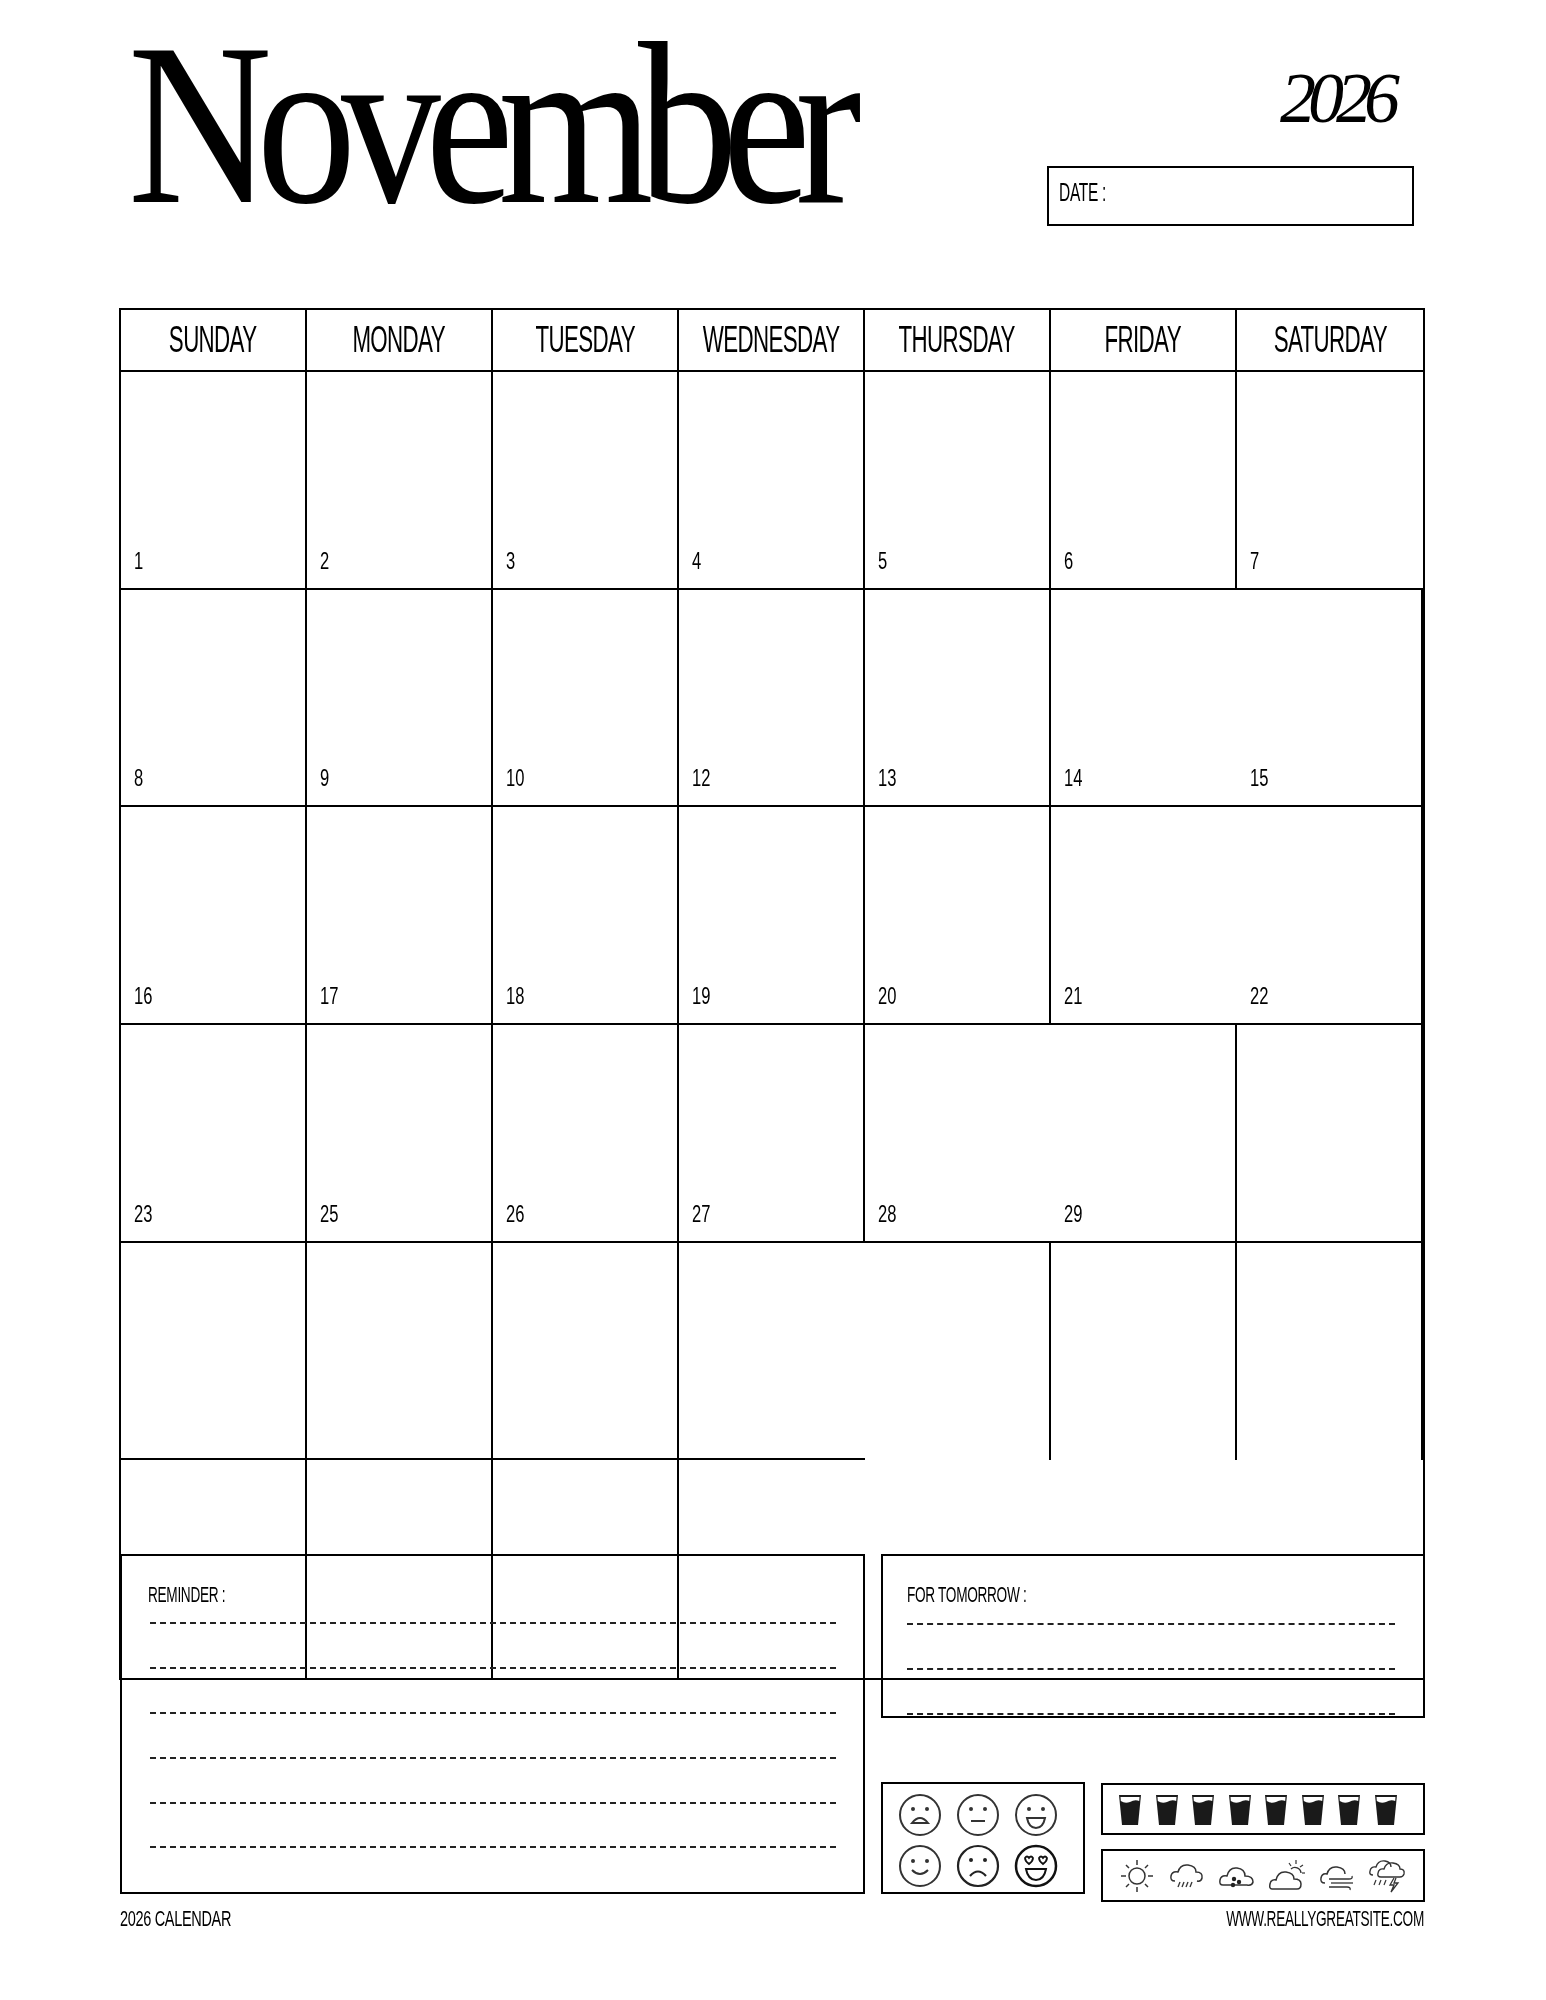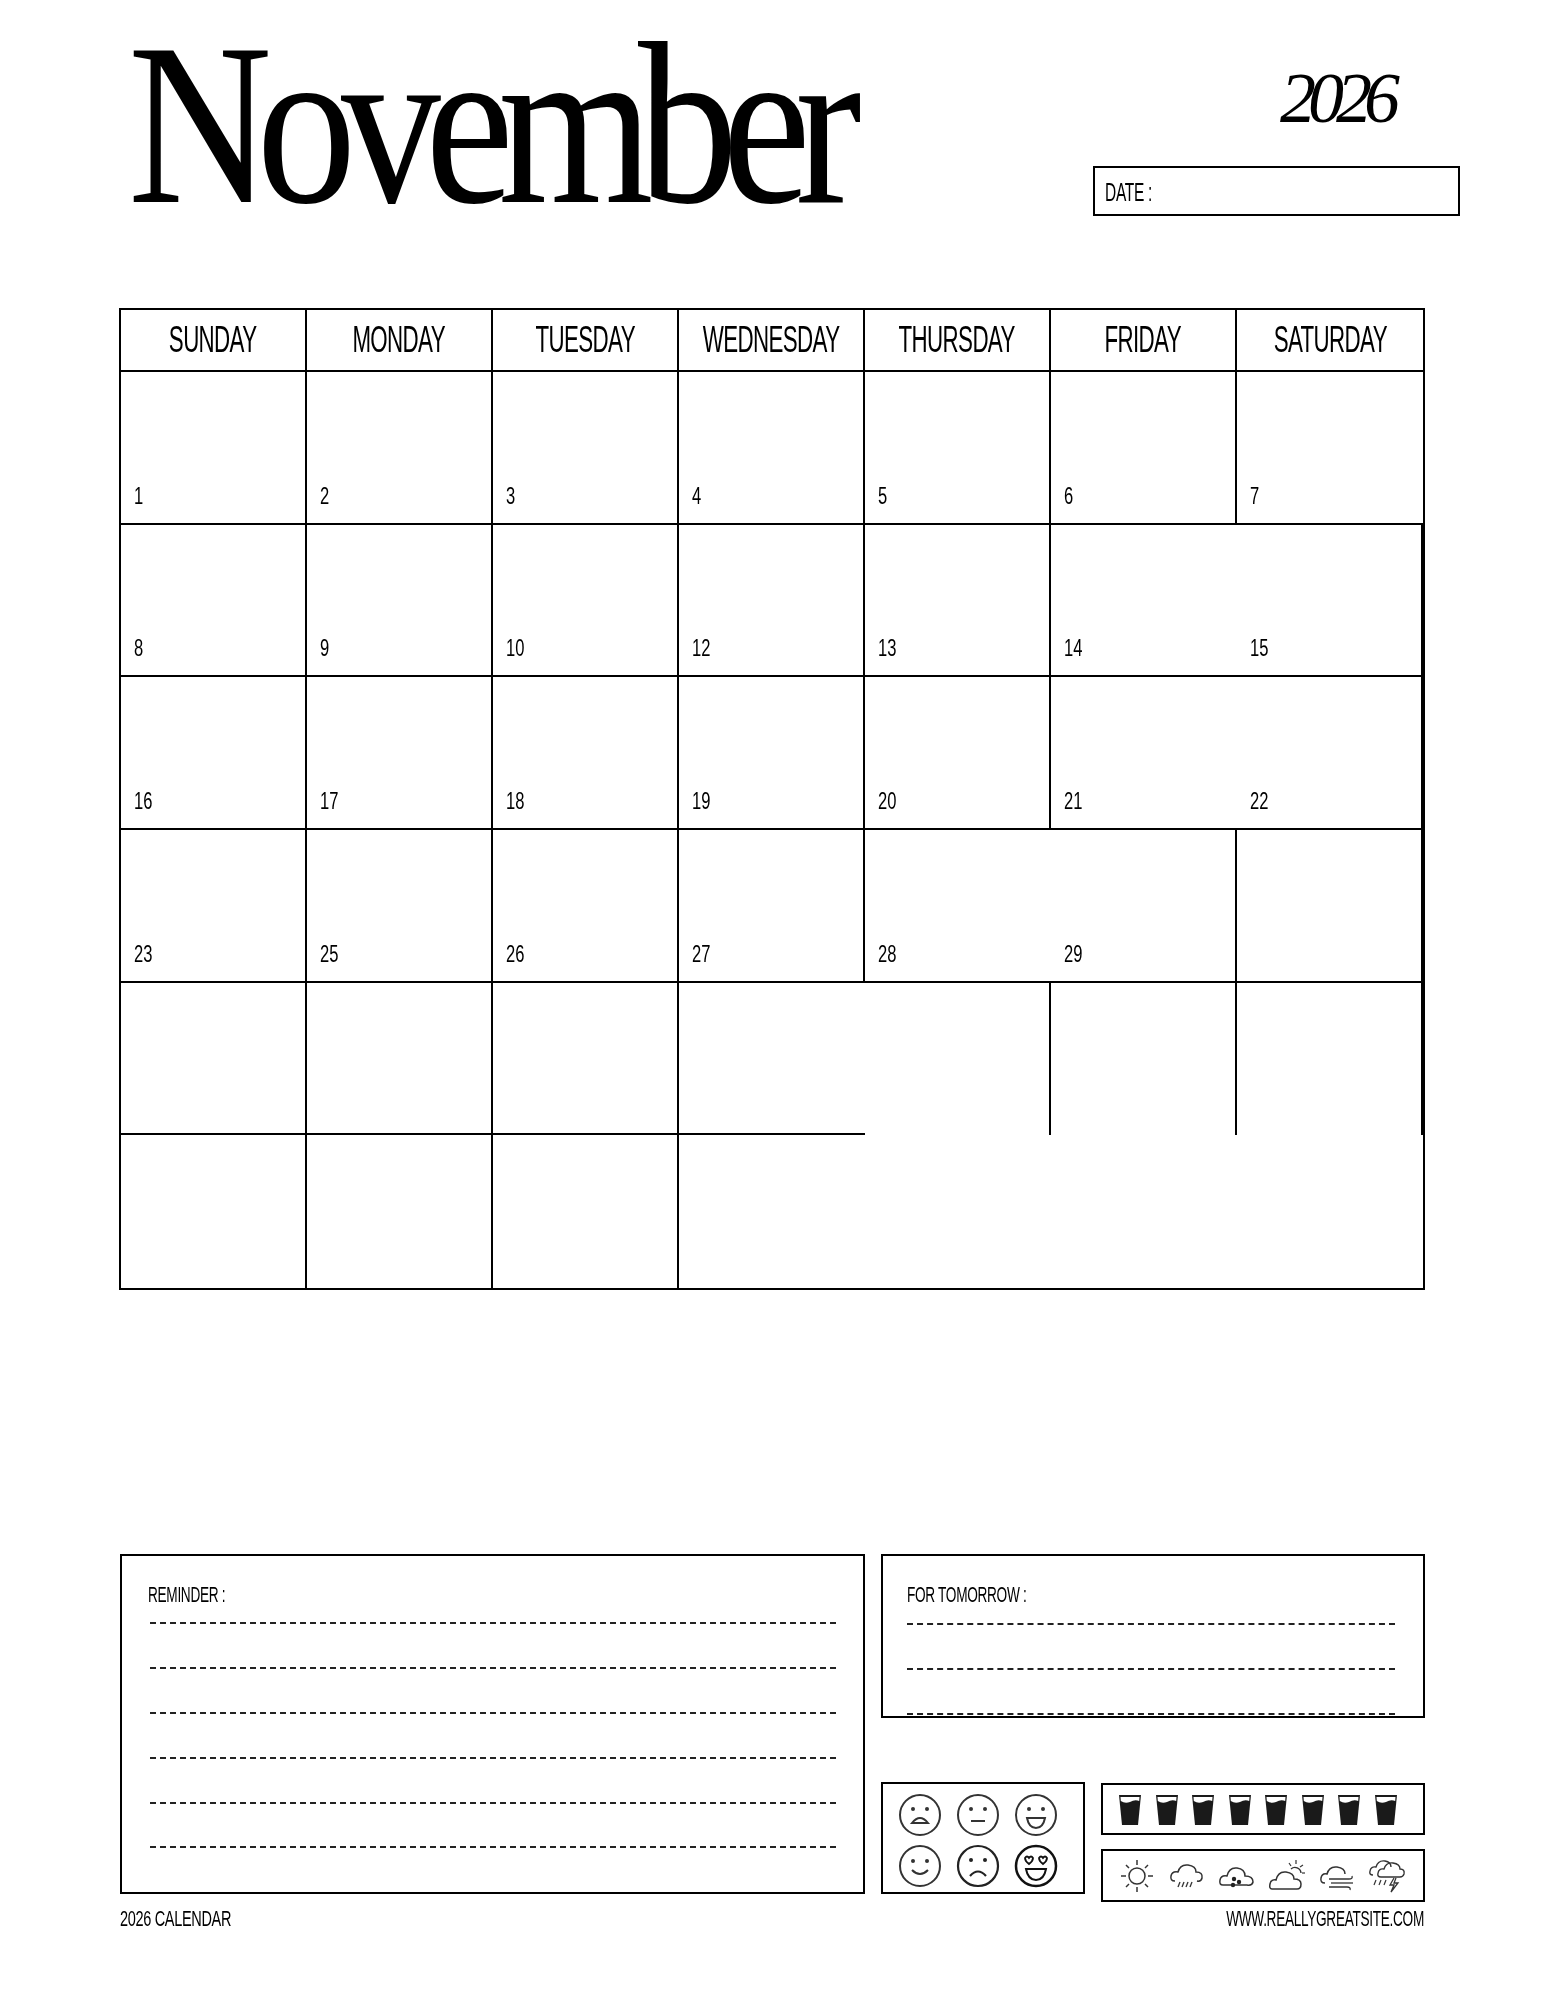--- a/index.html
+++ b/index.html
@@ -10,30 +10,30 @@
     font-size: 232px; line-height: 1; letter-spacing: -18px;
     transform: scaleX(0.86); transform-origin: left top;
     font-weight: 400;
   }
   .year {
     position: absolute; left: 1280px; top: 62px;
     font-family: "Liberation Serif", "DejaVu Serif", serif;
     font-style: italic; font-size: 72px; letter-spacing: -8px; line-height: 1;
   }
   .datebox {
-    position: absolute; left: 1047px; top: 166px; width: 367px; height: 50px;
-    border: 2px solid #000; box-sizing: border-box; margin-left: 46px;
+    position: absolute; left: 1047px; top: 166px; width: 367px; height: 60px;
+    border: 2px solid #000; box-sizing: border-box;
   }
   .datebox span {
     position: absolute; left: 10px; top: 10px;
     font-family: "Liberation Sans", sans-serif; font-size: 25px;
     transform: scaleX(0.62); transform-origin: left top; letter-spacing: -0.5px;
   }
   .cal {
-    position: absolute; left: 119px; top: 308px; width: 1306px; height: 982px;
+    position: absolute; left: 119px; top: 308px; width: 1306px; height: 1372px;
     border: 2.5px solid #000; box-sizing: border-box;
     display: grid; grid-template-columns: repeat(7, 1fr);
     grid-template-rows: 62px repeat(6, 1fr);
   }
   .hcell {
     border-right: 2px solid #000; border-bottom: 2.5px solid #000;
     display: flex; align-items: center; justify-content: center; overflow: hidden;
   }
   .hcell span {
     font-family: "Liberation Sans", sans-serif; font-size: 36px; display: inline-block;

